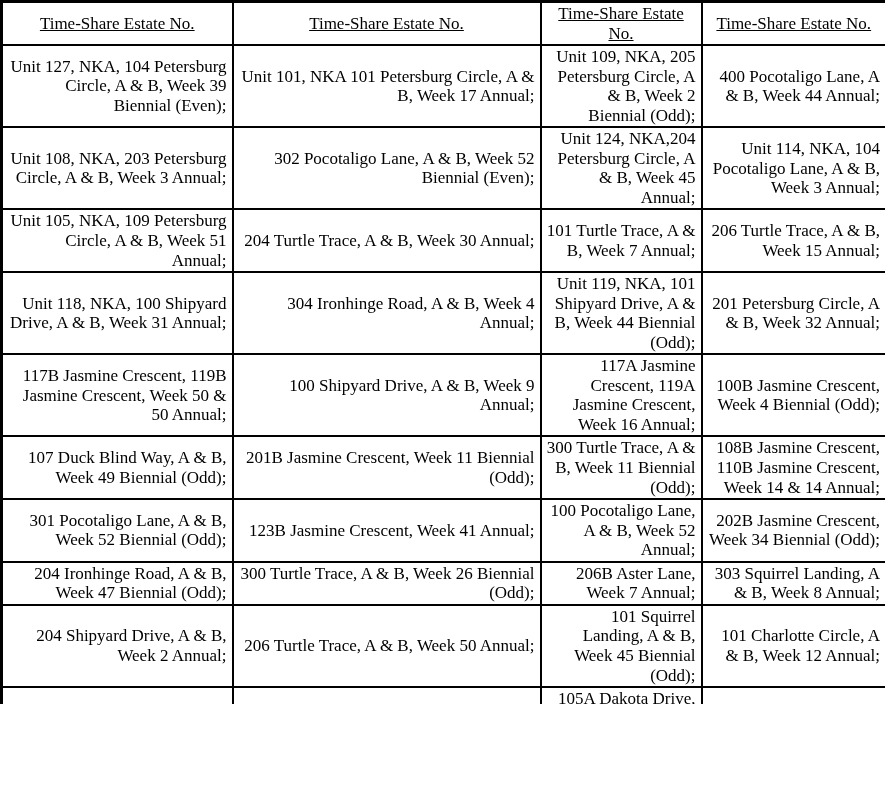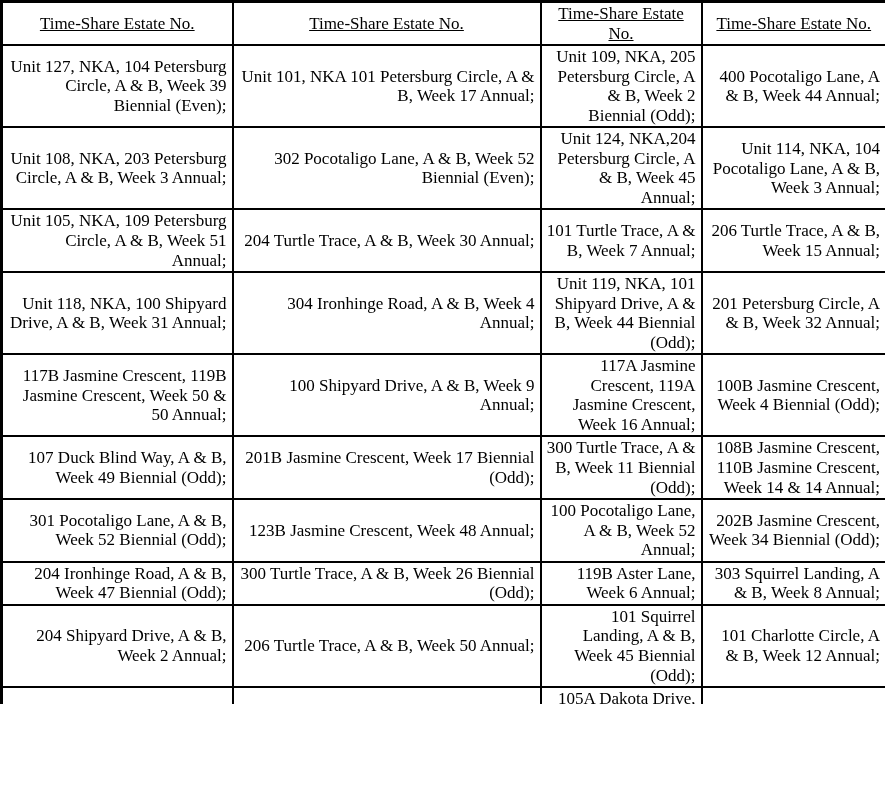--- a/index.html
+++ b/index.html
@@ -94,34 +94,34 @@
         <td>201 Petersburg Circle, A &amp; B, Week 32 Annual;</td>
       </tr>
       <tr style="height:76px;margin-left:36px;">
         <td>117B Jasmine Crescent, 119B Jasmine Crescent, Week 50 &amp; 50 Annual;</td>
         <td>100 Shipyard Drive, A &amp; B, Week 9 Annual;</td>
         <td>117A Jasmine Crescent, 119A Jasmine Crescent, Week 16 Annual;</td>
         <td>100B Jasmine Crescent, Week 4 Biennial (Odd);</td>
       </tr>
       <tr style="height:62px;margin-top:41px;">
         <td>107 Duck Blind Way, A &amp; B, Week 49 Biennial (Odd);</td>
-        <td>201B Jasmine Crescent, Week 17 Biennial (Odd);</td>
+        <td>201B Jasmine Crescent, Week 11 Biennial (Odd);</td>
         <td>300 Turtle Trace, A &amp; B, Week 11 Biennial (Odd);</td>
         <td>108B Jasmine Crescent, 110B Jasmine Crescent, Week 14 &amp; 14 Annual;</td>
       </tr>
       <tr style="height:57px;">
         <td>301 Pocotaligo Lane, A &amp; B, Week 52 Biennial (Odd);</td>
-        <td>123B Jasmine Crescent, Week 48 Annual;</td>
+        <td>123B Jasmine Crescent, Week 41 Annual;</td>
         <td>100 Pocotaligo Lane, A &amp; B, Week 52 Annual;</td>
         <td>202B Jasmine Crescent, Week 34 Biennial (Odd);</td>
       </tr>
       <tr style="height:41px;">
         <td>204 Ironhinge Road, A &amp; B, Week 47 Biennial (Odd);</td>
         <td>300 Turtle Trace, A &amp; B, Week 26 Biennial (Odd);</td>
-        <td>119B Aster Lane, Week 6 Annual;</td>
+        <td>206B Aster Lane, Week 7 Annual;</td>
         <td>303 Squirrel Landing, A &amp; B, Week 8 Annual;</td>
       </tr>
       <tr style="height:77px;">
         <td>204 Shipyard Drive, A &amp; B, Week 2 Annual;</td>
         <td>206 Turtle Trace, A &amp; B, Week 50 Annual;</td>
         <td>101 Squirrel Landing, A &amp; B, Week 45 Biennial (Odd);</td>
         <td>101 Charlotte Circle, A &amp; B, Week 12 Annual;</td>
       </tr>
       <tr style="height:100px;">
         <td>303 Squirrel Landing, A &amp; B, Week 41 Biennial (Even);</td>

